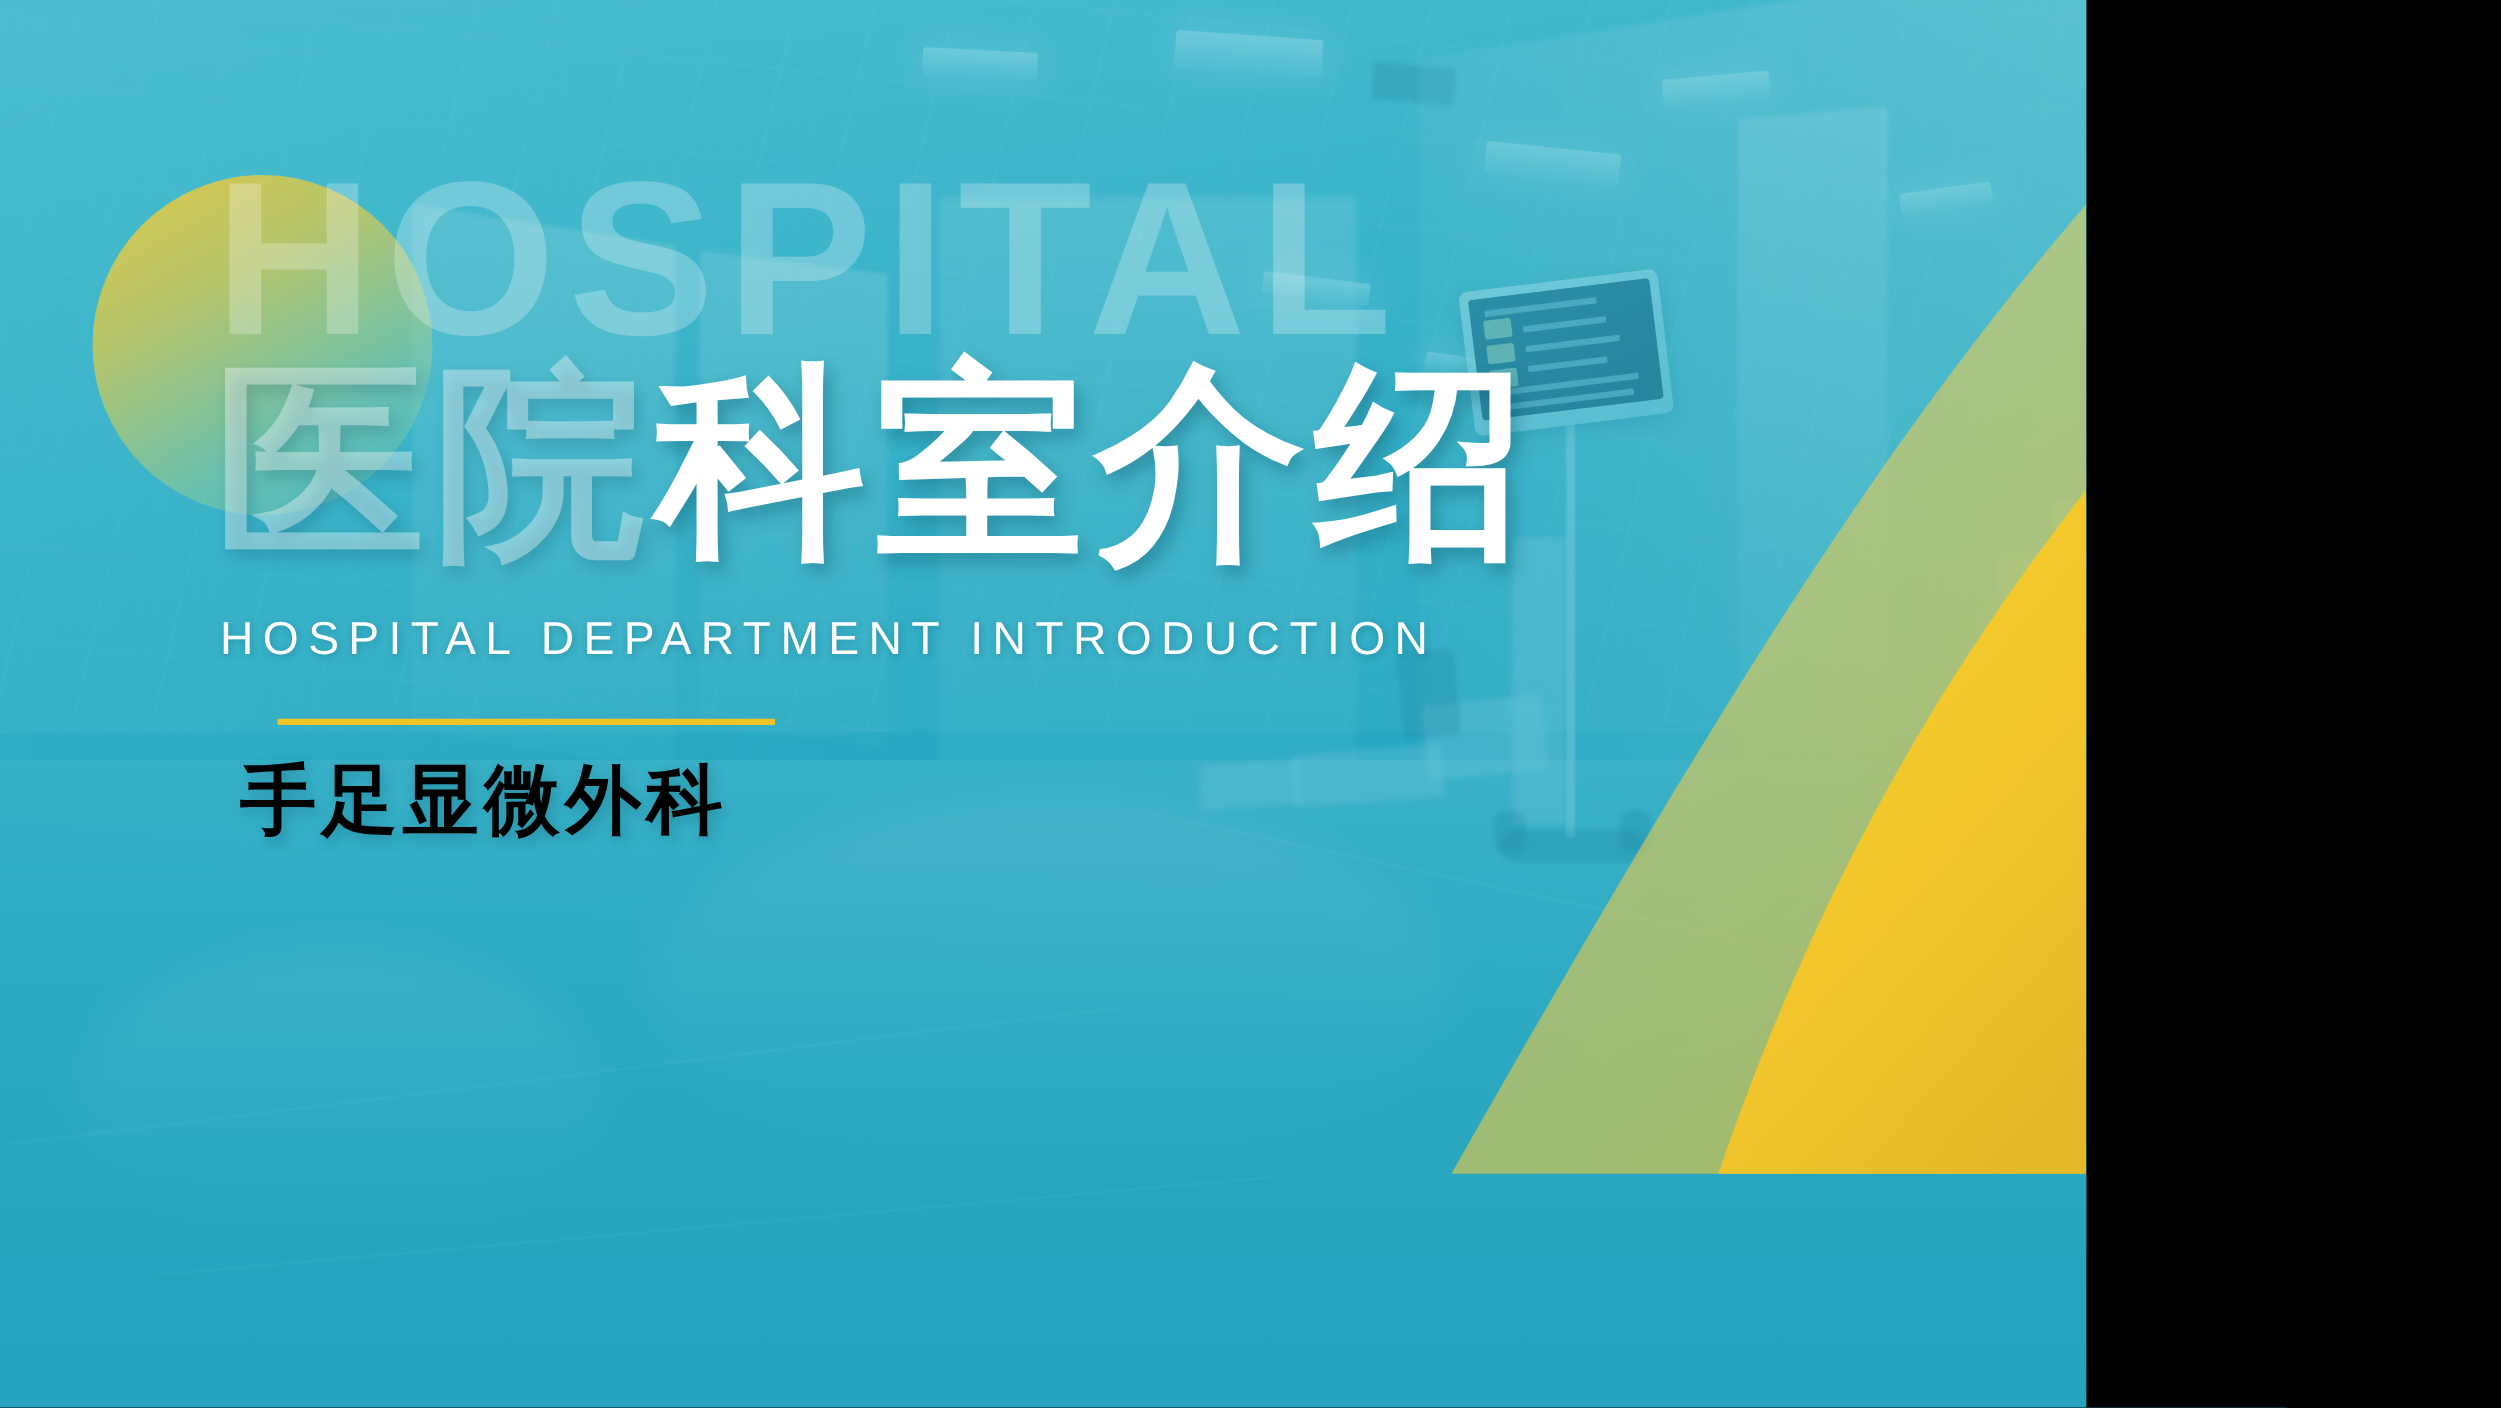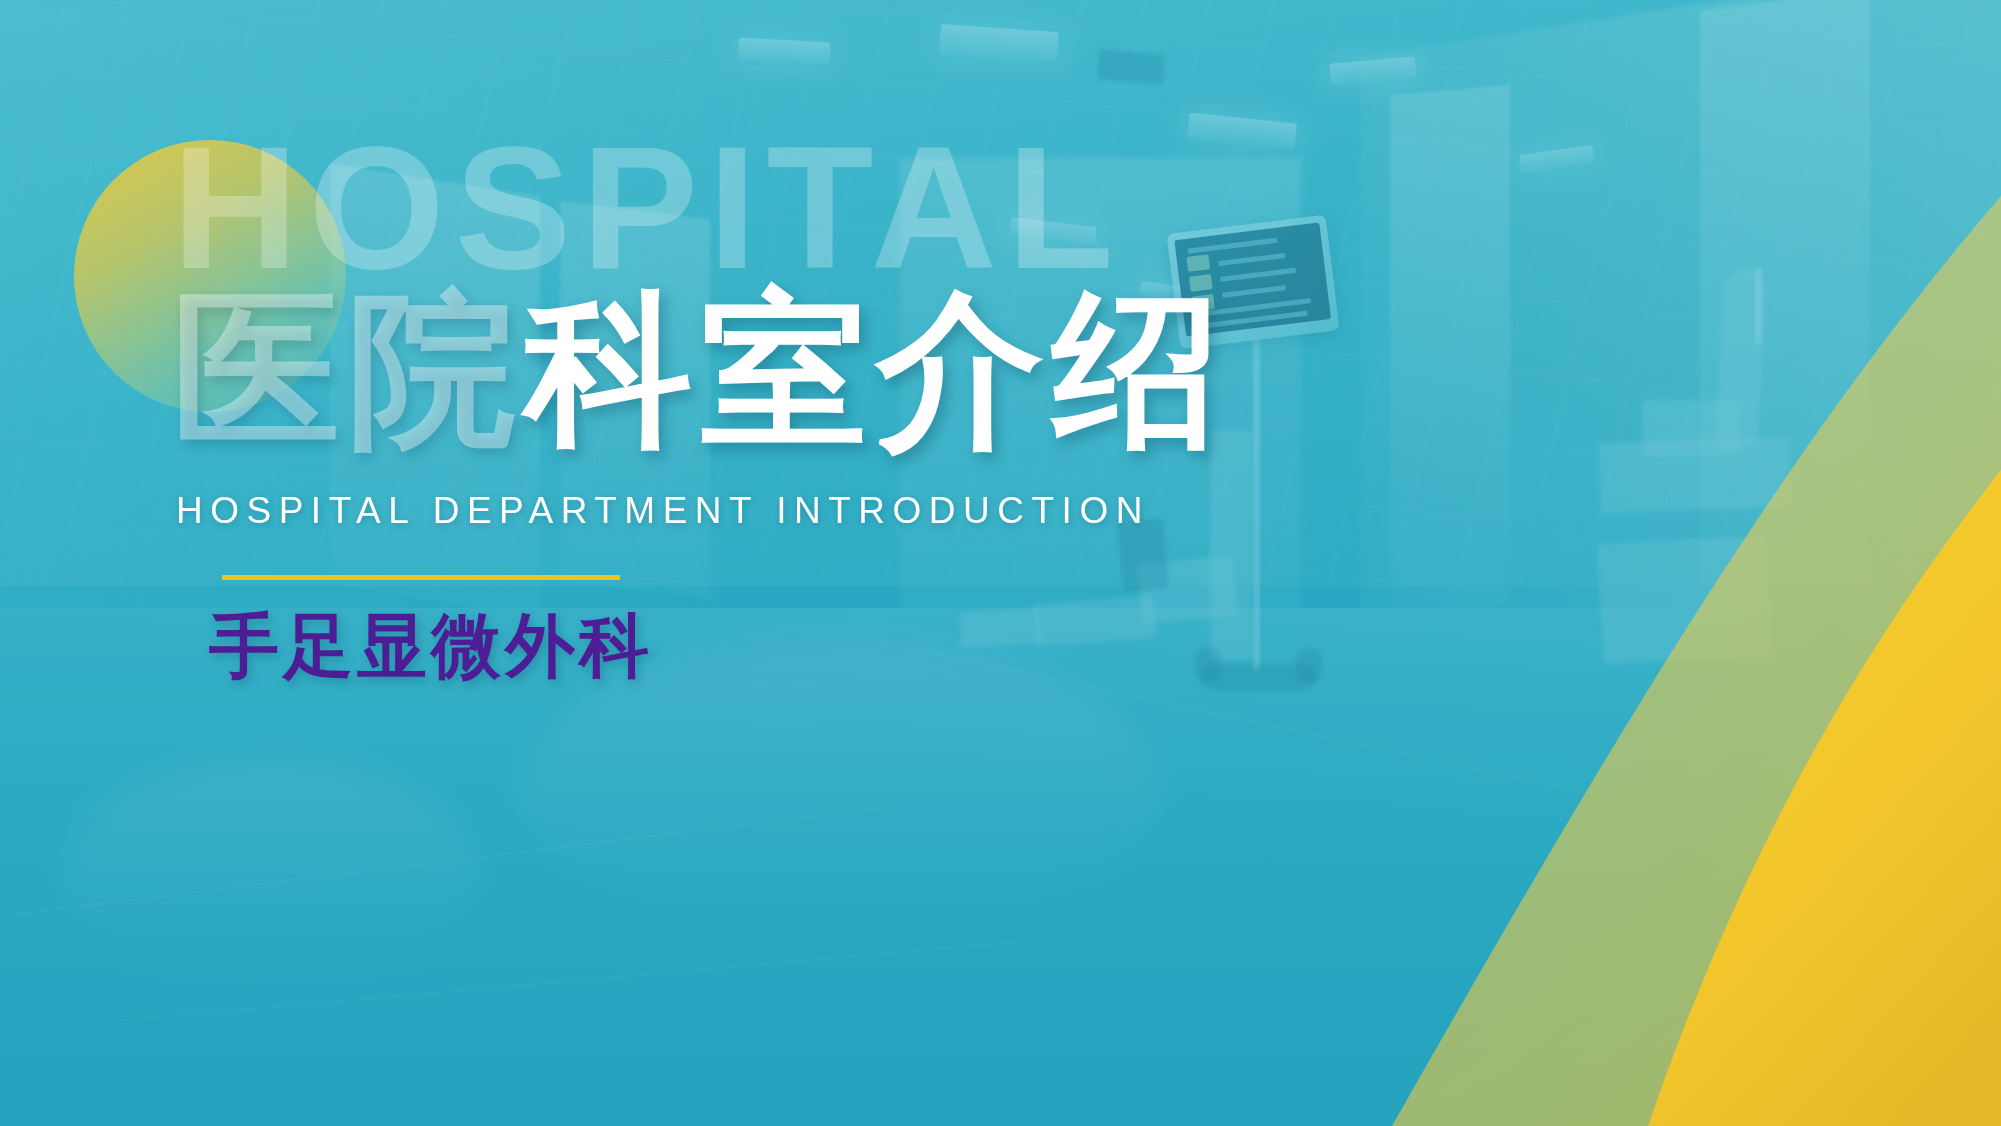--- a/index.html
+++ b/index.html
@@ -5,21 +5,21 @@
   html, body {
     margin: 0; padding: 0;
     background: #000;
   }
   body {
     font-family: "Liberation Sans", "DejaVu Sans", sans-serif;
   }
 
   #slide {
     position: relative;
-    width: 2001px;
+    width: 1669px;
     height: 1126px;
     overflow: hidden;
     background: #2BAAC4;
   }
 
   
   .photo {
     position: absolute;
     inset: 0;
     overflow: hidden;
@@ -225,25 +225,25 @@
     position: absolute;
     left: 50px; top: 455px;
     width: 398px;
     height: 5px;
     background: #F0C325;
     border-radius: 1px;
   }
 
   .dept-name {
     position: absolute;
-    left: 37px; top: 480px;
-    font-size: 70px;
+    left: 20px; top: 480px;
+    font-size: 61px;
     font-weight: 700;
     letter-spacing: 4px;
-    color: #4c1d95;
+    color: #000000;
     white-space: nowrap;
     text-shadow: 3px 4px 10px rgba(12,75,95,0.30);
   }
 </style>
 </head>
 <body>
 
 <div id="slide">
 
   <div class="photo">

